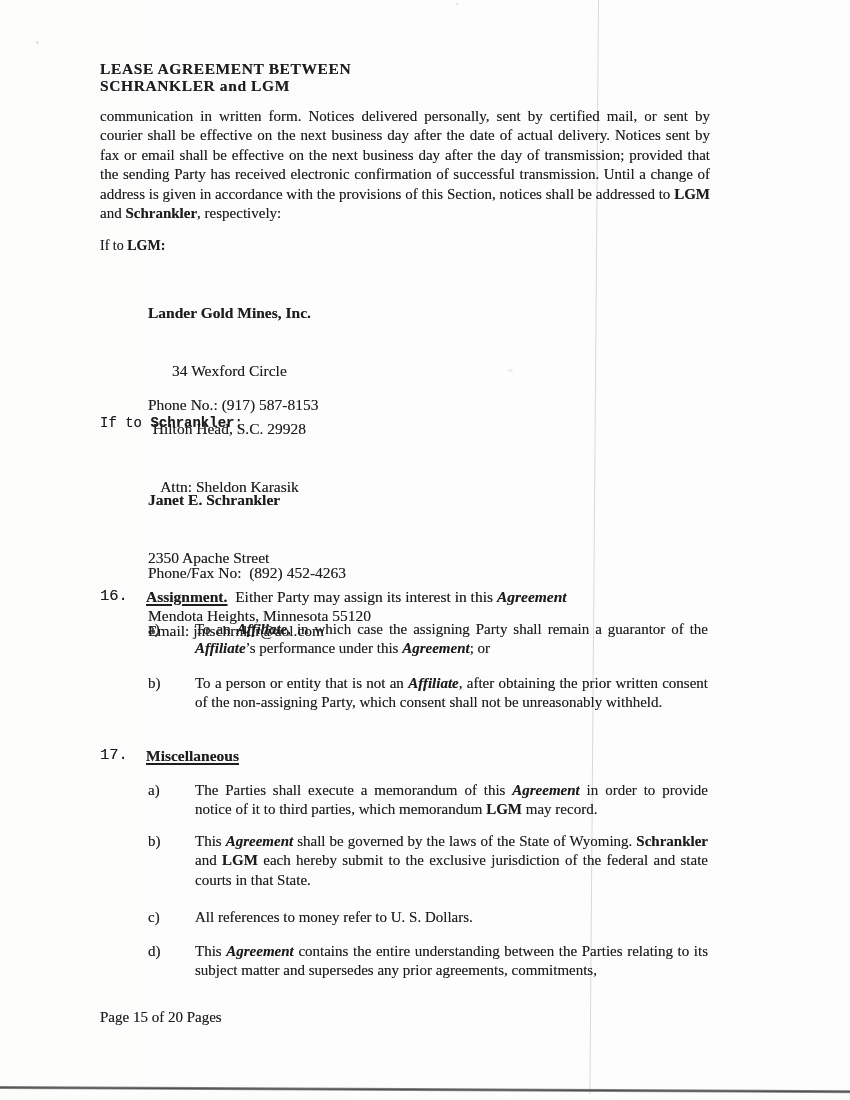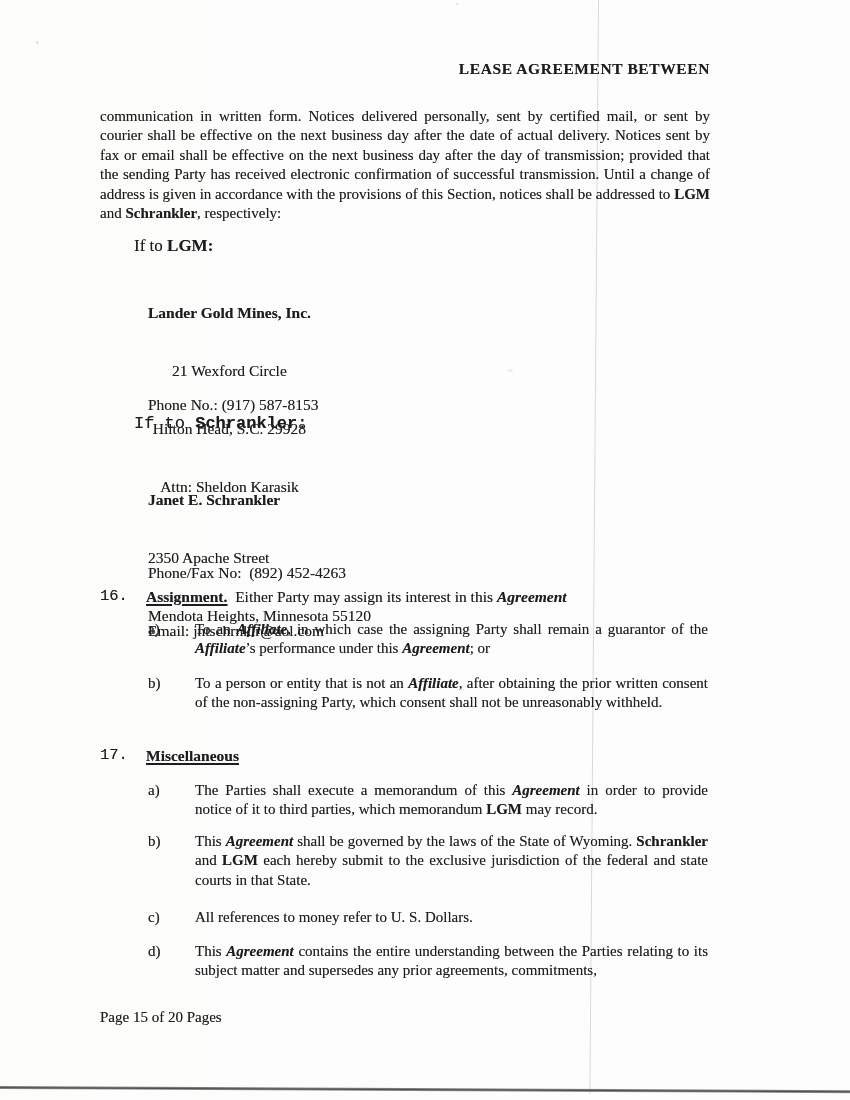--- a/index.html
+++ b/index.html
@@ -26,28 +26,28 @@
     background:linear-gradient(#909090,#4e4e4e 55%,#a0a0a0);
     transform:rotate(0.28deg);transform-origin:0 50%;
     border-radius:2px;
   }
   .speck{background:#d8d8d8;border-radius:50%;opacity:.8;}
   .speck.s1{left:36px;top:41px;width:3px;height:3px;}
   .speck.s2{left:456px;top:3px;width:2px;height:2px;}
   .speck.s3{left:508px;top:369px;width:5px;height:3px;opacity:.45;}
   
   .doc-title{
-    left:100px;top:60px;width:610px;text-align:right;
+    left:100px;top:60px;width:610px;text-align:left;
     font-weight:bold;font-size:15.5px;line-height:17px;letter-spacing:.6px;
   }
   .intro{
     left:100px;top:107px;width:610px;margin:0;
     font-size:15px;line-height:19.4px;text-align:justify;
   }
-  .notice-label{left:100px;font-size:17px;line-height:19.4px;margin-left:34px;}
+  .notice-label{left:100px;font-size:14px;line-height:19.4px;}
   .lbl-lgm{top:236px;}
   .lbl-schr{top:414px;font-family:Liberation Mono, monospace;}
   .addr{left:148px;font-size:15.5px;line-height:19.4px;white-space:pre-wrap;}
   .addr-lgm{top:264px;text-align:center;}
   .contact-lgm{top:356px;}
   .addr-schr{top:451px;}
   .contact-schr{top:524px;}
   .sec-num{left:100px;font-size:15.5px;line-height:19.4px;font-family:Liberation Mono, monospace;}
   .sec-head{left:146px;width:562px;font-size:15.5px;line-height:19.4px;}
   .pos-s16{top:587px;}
@@ -75,28 +75,29 @@
 
 <div class="page">
 
   <div class="abs fold-line"></div>
   <div class="abs speck s1"></div>
   <div class="abs speck s2"></div>
   <div class="abs speck s3"></div>
 
   <header class="abs doc-title">
     <div>LEASE AGREEMENT BETWEEN</div>
+    <div>SCHRANKLER and LGM</div>
   </header>
 
   <p class="abs intro"><span>communication in written form. Notices delivered personally, sent by certified mail, or sent by courier shall be effective on the next business day after the date of actual delivery. Notices sent by fax or email shall be effective on the next business day after the day of transmission; provided that the sending Party has received electronic confirmation of successful transmission. Until a change of address is given in accordance with the provisions of this Section, notices shall be addressed to </span><span class="b">LGM</span><span> and </span><span class="b">Schrankler</span><span>, respectively:</span></p>
 
   <div class="abs notice-label lbl-lgm"><span>If to </span><span class="b">LGM:</span></div>
   <div class="abs addr addr-lgm">
     <div><span class="b">Lander Gold Mines, Inc.</span></div>
-    <div><span>21 Wexford Circle</span></div>
+    <div><span>34 Wexford Circle</span></div>
     <div><span>Hilton Head, S.C. 29928</span></div>
     <div><span>Attn: Sheldon Karasik</span></div>
   </div>
   <div class="abs addr contact-lgm">
     <div><span>Phone No.: (917) 587-8153</span></div>
   </div>
 
   <div class="abs notice-label lbl-schr"><span>If to </span><span class="b">Schrankler</span><span>:</span></div>
   <div class="abs addr addr-schr">
     <div><span class="b">Janet E. Schrankler</span></div>

